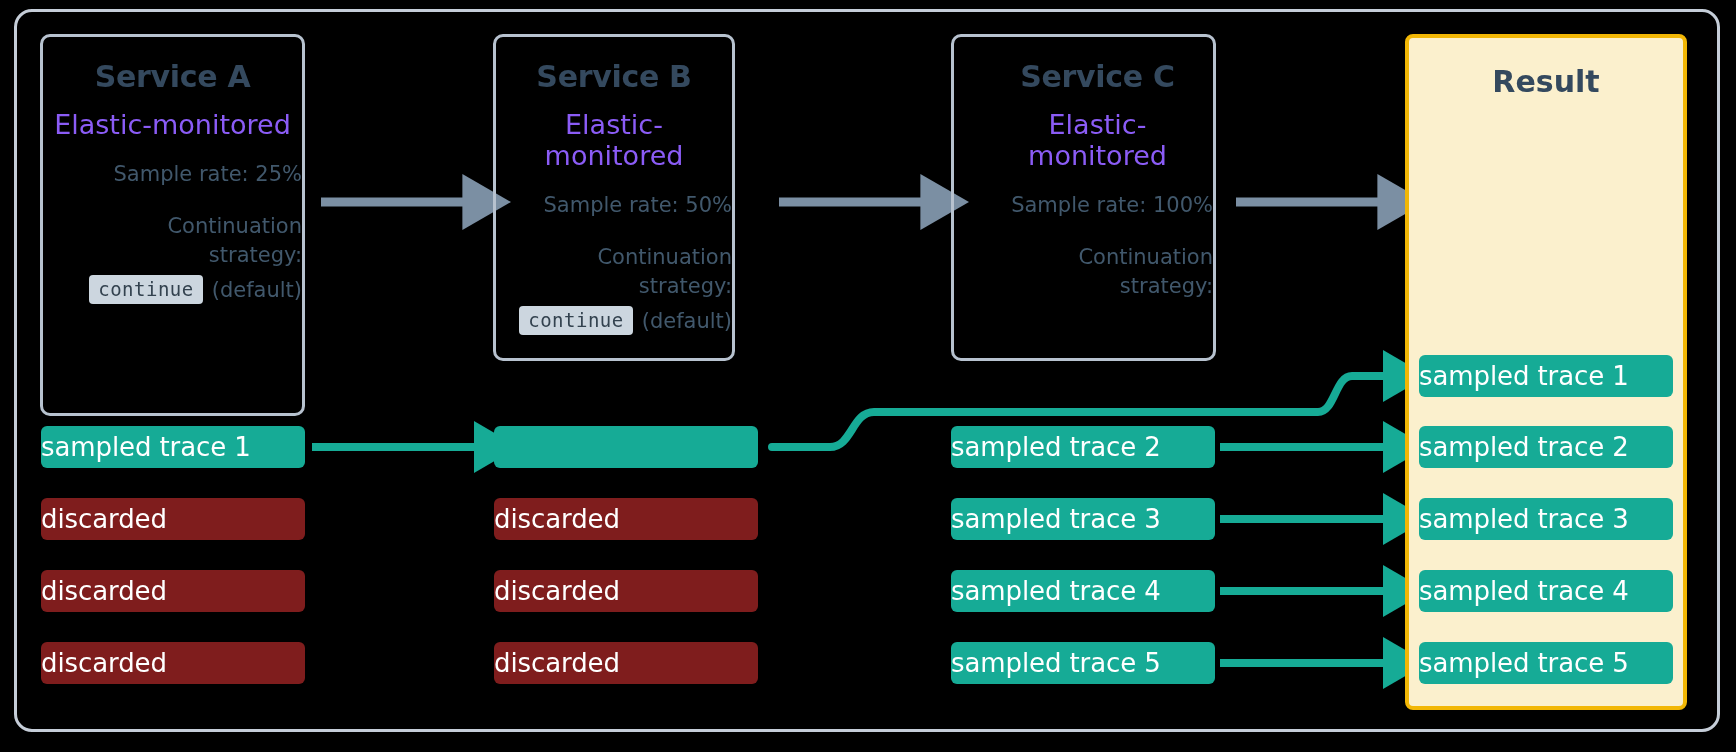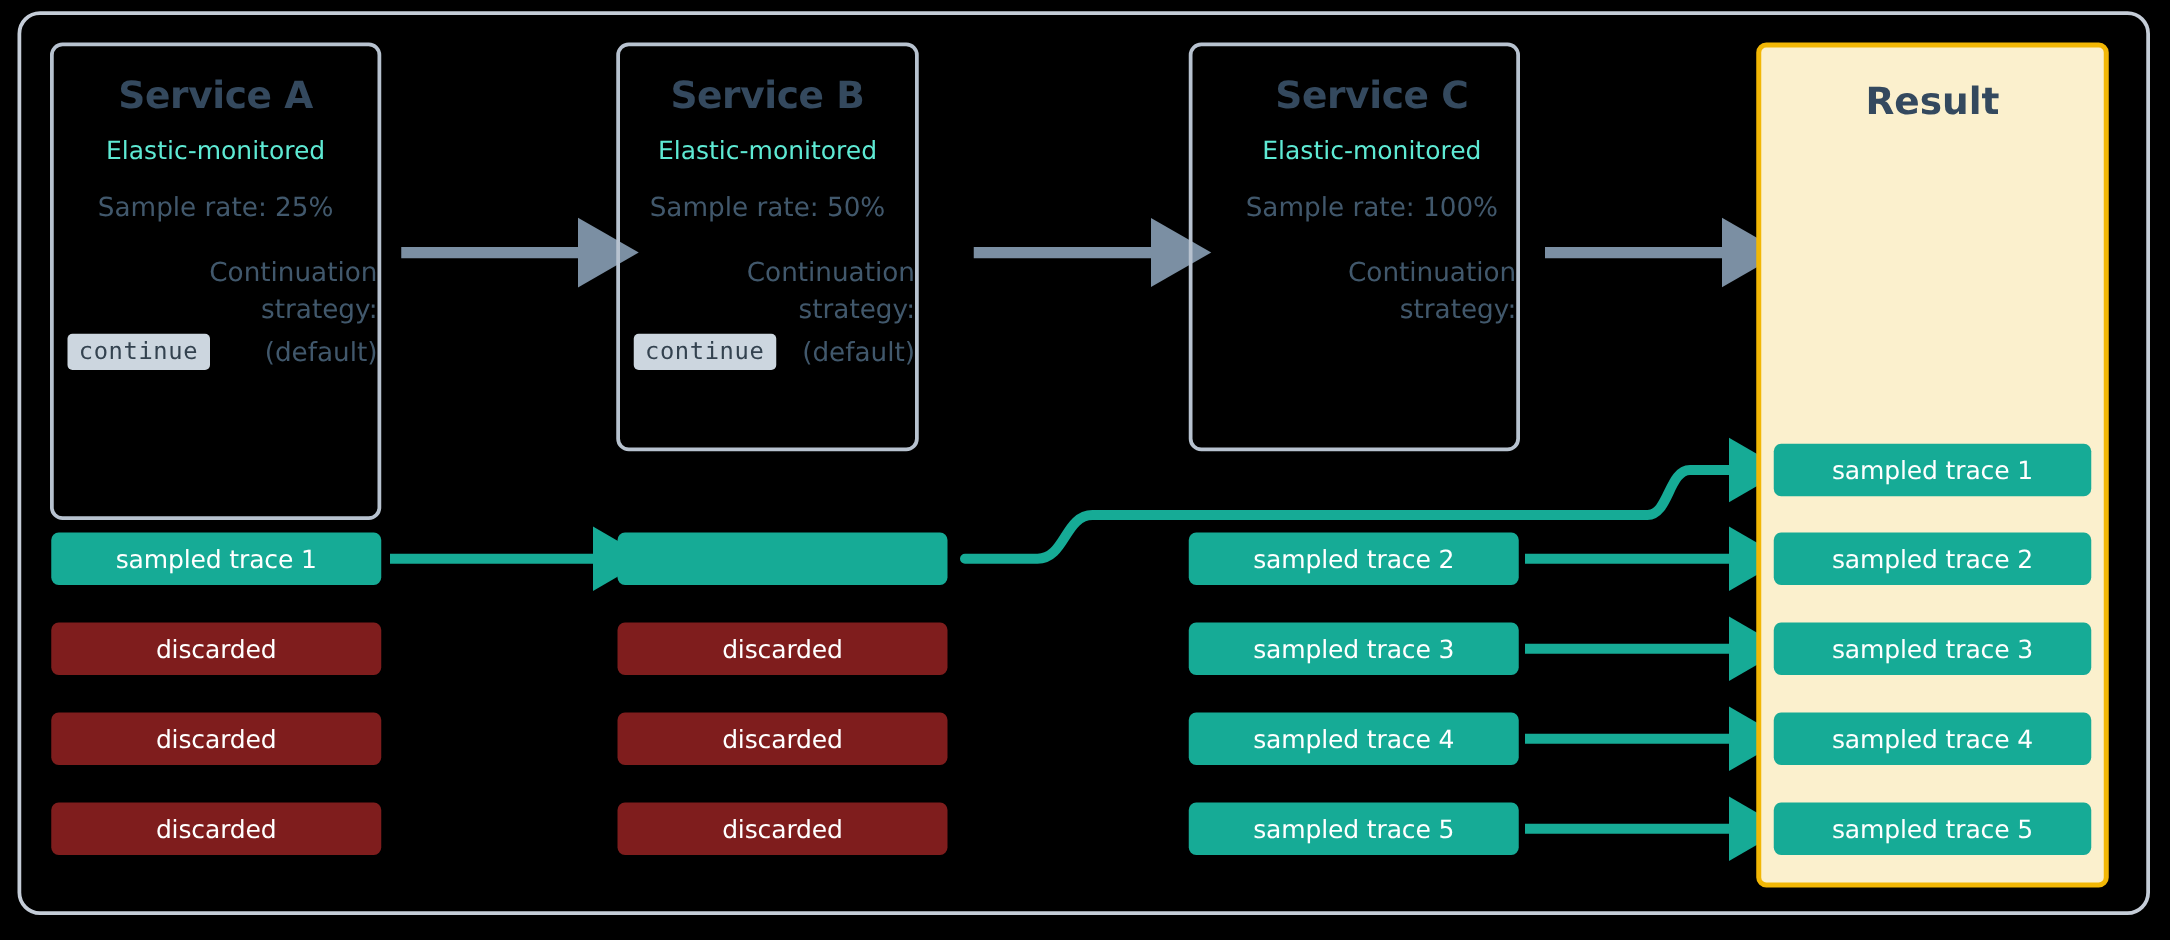--- a/index.html
+++ b/index.html
@@ -42,46 +42,46 @@
   }
   .service-title {
     font-size: 30px;
     font-weight: bold;
     color: #34495e;
     letter-spacing: -0.3px;
     line-height: 1.1;
     margin-bottom: 16px;
   }
   .service-sub {
-    font-size: 20px;
-    color: #5eead4;
+    font-size: 27px;
+    color: #8b5cf6;
     line-height: 1.15;
     margin-bottom: 22px;
   }
   .service-rate {
     font-size: 21px;
     color: #41586c;
     line-height: 1.15;
     margin-bottom: 26px;
+    text-align: right;
   }
   .service-strategy-label {
     font-size: 21px;
     color: #41586c;
     line-height: 1.38;
     margin-bottom: 5px;
     text-align: right;
   }
   .strategy-line {
     display: flex;
     align-items: center;
-    justify-content: space-between;
+    justify-content: flex-end;
     gap: 9px;
     font-size: 21px;
     color: #41586c;
-    margin-left: 11px;
   }
   .code-chip {
     display: inline-block;
     background: #ccd6df;
     color: #33424f;
     font-family: "DejaVu Sans Mono", "Liberation Mono", monospace;
     font-size: 19px;
     padding: 3px 9px 4px 9px;
     border-radius: 4px;
     letter-spacing: 0.5px;
@@ -104,23 +104,22 @@
   }
 
   
   .pill {
     position: absolute;
     box-sizing: border-box;
     height: 42px;
     border-radius: 6px;
     display: flex;
     align-items: center;
-    justify-content: center;
     color: #ffffff;
-    font-size: 20px;
+    font-size: 26px;
     letter-spacing: -0.1px;
     white-space: nowrap;
   }
   .pill.sampled { background: #16ab96; }
   .pill.discarded { background: #7f1d1d; }
 
   
   #arrows {
     position: absolute;
     left: 0; top: 0;

